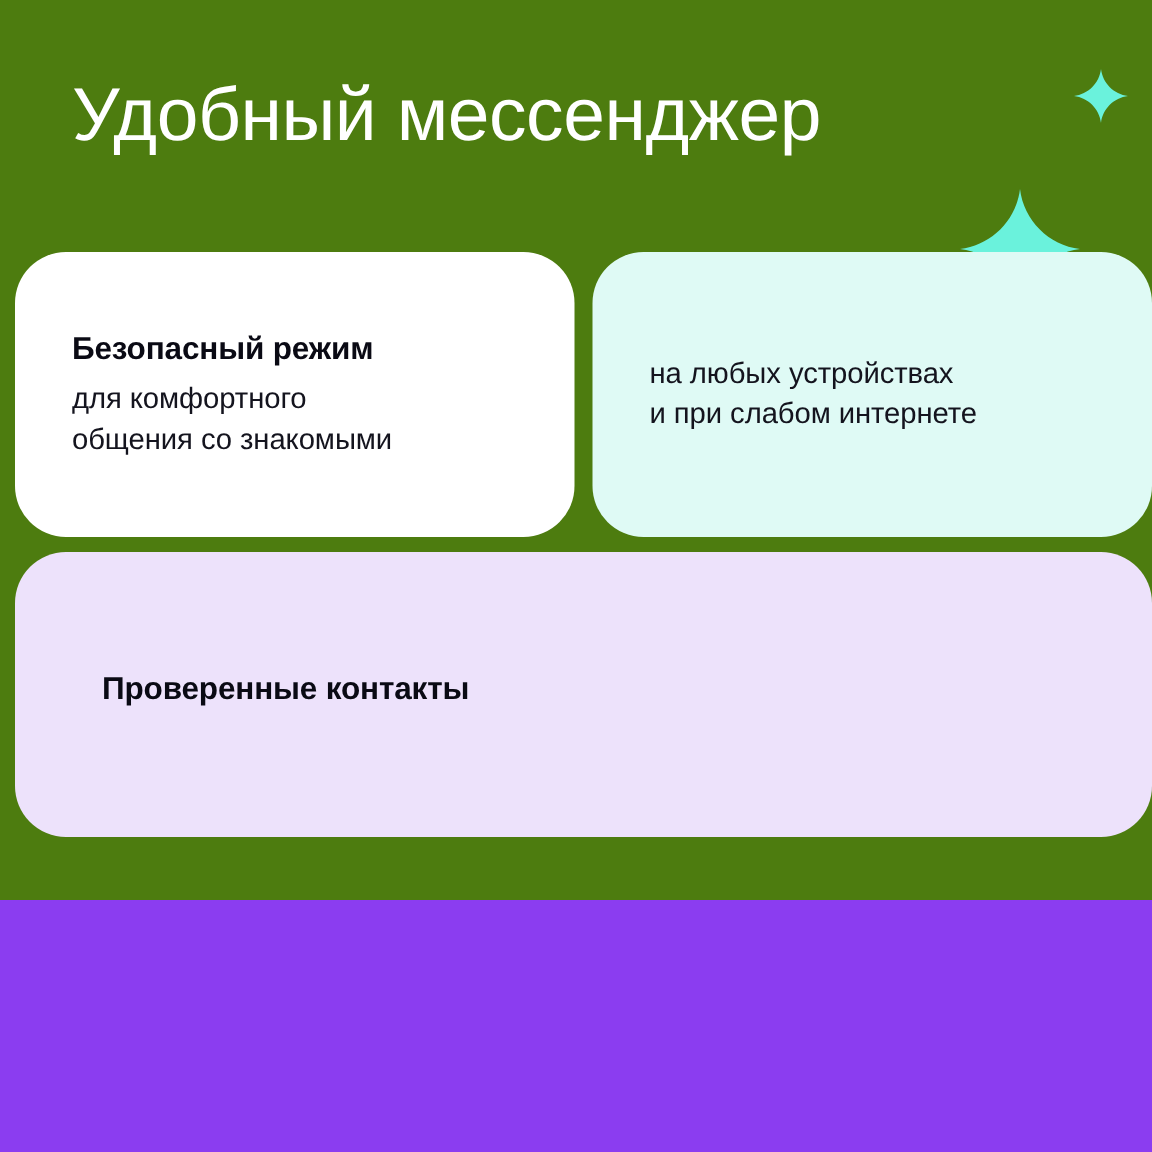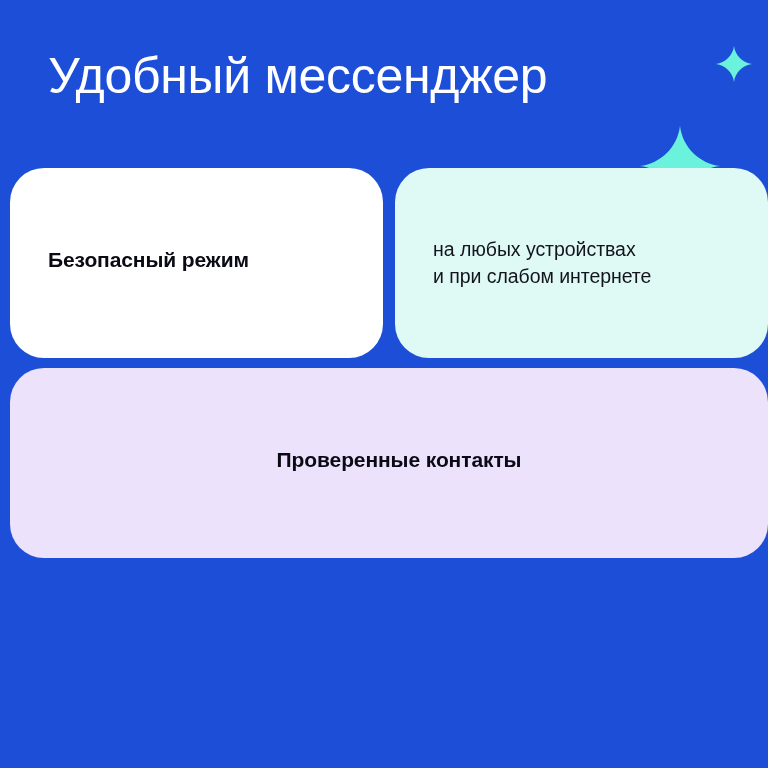--- a/index.html
+++ b/index.html
@@ -14,22 +14,22 @@
   body {
     background: #8B3DF0;
     font-family: "Liberation Sans", "DejaVu Sans", sans-serif;
     position: relative;
     -webkit-font-smoothing: antialiased;
   }
 
   .poster {
     position: relative;
     width: 768px;
-    height: 768px;
-    background: #1d4ed8;
+    height: 600px;
+    background: #4d7c0f;
     overflow: hidden;
     padding-left: 36px;
   }
 
   
   .title {
     position: absolute;
     left: 48px;
     top: 45px;
     width: 640px;
@@ -80,21 +80,21 @@
   .card {
     border-radius: 34px;
     padding: 0 38px;
     display: flex;
     flex-direction: column;
     justify-content: center;
     overflow: hidden;
     position: relative;
   }
 
-  .card.wide { grid-column: 1 / span 2; text-align: center; }
+  .card.wide { grid-column: 1 / span 2; }
 
   .card-heading {
     font-size: 21px;
     font-weight: 700;
     line-height: 27px;
     color: #0A0A14;
     letter-spacing: -0.1px;
     margin-bottom: 7px;
     white-space: pre-line;
   }
@@ -130,20 +130,22 @@
     <svg viewBox="0 0 100 100" xmlns="http://www.w3.org/2000/svg" aria-hidden="true">
       <path d="M50 0 C53 26 74 47 100 50 C74 53 53 74 50 100 C47 74 26 53 0 50 C26 47 47 26 50 0 Z" fill="#6AF2DC"></path>
     </svg>
   </div>
 
   <div class="grid">
 
 
     <div class="card" style="background:#FFFFFF">
       <div class="card-heading">Безопасный режим</div>
+      <div class="card-body">для комфортного
+общения со знакомыми</div>
     </div>
 
 
     <div class="card" style="background:#DFFAF5">
       <div class="card-body">на любых устройствах
 и при слабом интернете</div>
     </div>
 
     <div class="card wide" style="background:#EDE2FB">
       <div class="card-heading">Проверенные контакты</div>

